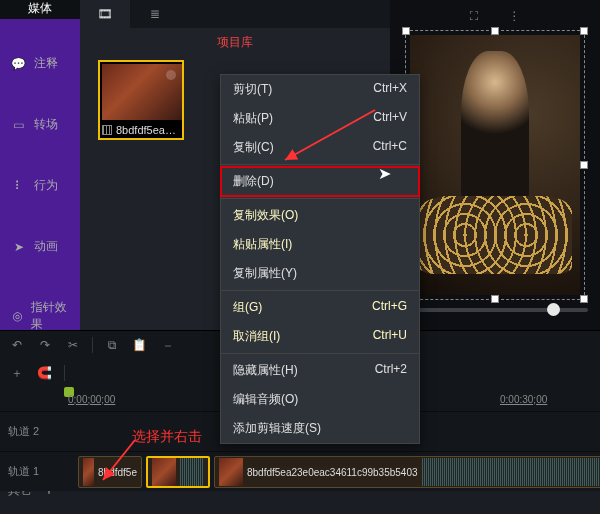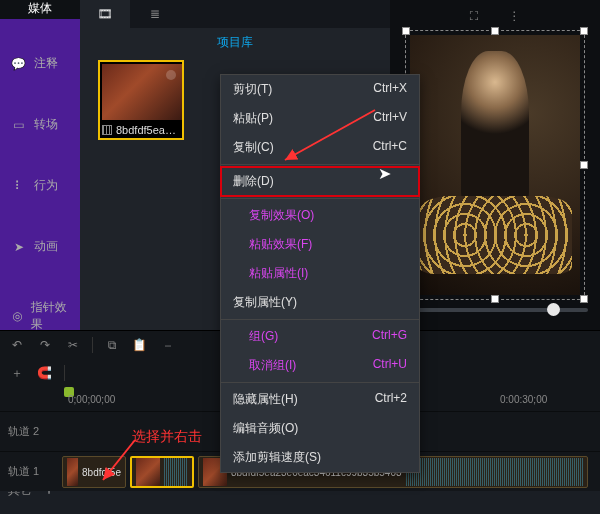--- a/index.html
+++ b/index.html
@@ -14,21 +14,21 @@
   .sidebar-tab.active { color: #fff; }
   .sidebar-item { display: flex; align-items: center; gap: 6px; padding: 8px 10px; color: #aaa; cursor: pointer; }
   .sidebar-item .icon { width: 18px; height: 14px; display: flex; align-items: center; justify-content: center; }
   .divider-row { display: flex; align-items: center; padding: 6px 8px; color: #888; gap: 8px; text-align: right; }
   .divider-row .plus { width: 18px; height: 18px; display:flex; align-items:center; justify-content:center; color:#ccc; }
 
   .mediabin { flex: 1; background: #1f2329; position: relative; }
   .mediabin-tabs { height: 28px; display: flex; background: #14171c; }
   .mediabin-tab { width: 50px; display:flex; align-items:center; justify-content:center; color:#888; }
   .mediabin-tab.active { background:#1f2329; color:#fff; }
-  .mediabin-title { text-align:center; padding: 6px 0; color:#0ea5e9; }
+  .mediabin-title { text-align:center; padding: 6px 0; color:#ef4444; }
   .thumb { position:absolute; left: 18px; top: 60px; width: 86px; border:2px solid #f0c000; padding:2px; background:#000; }
   .thumb-img { width: 80px; height: 56px; background: linear-gradient(135deg,#6b2a1a 0%, #a04a2a 40%, #3a1a12 100%); position:relative; }
   .thumb-img:after{content:"";position:absolute;right:6px;top:6px;width:10px;height:10px;border-radius:50%;background:#fff3;}
   .thumb-label { display:flex; align-items:center; gap:4px; margin-top:4px; }
   .thumb-label .film{width:12px;height:10px;background:
     repeating-linear-gradient(90deg,#888 0 1px,transparent 1px 3px); border:1px solid #888;}
   .thumb-label span{ color:#ddd; font-size:11px; overflow:hidden; white-space:nowrap; text-overflow:ellipsis; max-width:64px;}
 
   .preview { width: 210px; background:#0d0f12; display:flex; flex-direction:column; align-items:center; padding-top:6px;}
   .preview-row{display:flex; gap:30px; align-items:center; height:20px; color:#888;}
@@ -47,32 +47,32 @@
   .handle{position:absolute;width:8px;height:8px;background:#fff;border:1px solid #888;}
   .h-tl{left:-4px;top:-4px}.h-tr{right:-4px;top:-4px}.h-bl{left:-4px;bottom:-4px}.h-br{right:-4px;bottom:-4px}
   .h-tm{left:calc(50% - 4px);top:-4px}.h-bm{left:calc(50% - 4px);bottom:-4px}
   .h-ml{left:-4px;top:calc(50% - 4px)}.h-mr{right:-4px;top:calc(50% - 4px)}
   .preview-seek{width:100%;padding:8px 12px 0;}
   .slider-track{height:4px;background:#3a3f46;border-radius:2px;position:relative;}
   .slider-thumb{position:absolute;right:28px;top:-5px;width:13px;height:13px;border-radius:50%;background:#e8e8e8;}
 
   .context-menu{position:absolute; left:220px; top:74px; width:200px; background:#2e333a; border:1px solid #444; z-index:5; box-shadow:0 4px 12px rgba(0,0,0,.5);}
   .cm-item{display:flex; justify-content:space-between; padding:6px 12px; color:#e0e0e0;}
-  .cm-item.disabled{color:#d946ef;margin-left:16px;}
+  .cm-item.disabled{color:#fef9c3;}
   .cm-sep{height:1px;background:#444;margin:2px 0;}
   .cm-item.highlight{outline:2px solid #d9000c; outline-offset:-1px;}
 
   .timeline{background:#13161a; border-top:1px solid #000;}
   .toolbar{height:28px;display:flex;align-items:center;gap:10px;padding:0 8px;color:#888;}
   .toolbar .btn{width:18px;height:18px;display:flex;align-items:center;justify-content:center;}
   .toolbar .sep{width:1px;height:16px;background:#333;}
   .ruler{height:24px;display:flex;align-items:center;color:#888;font-size:10px;position:relative;user-select:none;}
   .ruler .playhead{position:absolute;left:64px;top:0;width:10px;height:10px;background:#8ab92d;border-radius:2px;}
-  .ruler .tick{position:absolute;}
-  .track{height:40px;display:flex;align-items:center;border-top:1px solid #0a0c0e;}
+  .ruler .tick{position:absolute;text-decoration:underline;}
+  .track{height:40px;display:flex;align-items:center;border-top:1px solid #0a0c0e;gap:16px;}
   .track-label{width:58px;padding-left:8px;color:#888;font-size:11px;}
   .track-content{flex:1;position:relative;height:100%;}
   .clip{position:absolute;top:4px;height:32px;border:1px solid #5a4a2a;background:#2a2218;display:flex;align-items:center;gap:4px;padding:0 4px;border-radius:2px;overflow:hidden;}
   .clip .mini{width:24px;height:28px;background:linear-gradient(135deg,#6b2a1a,#a04a2a,#3a1a12);}
   .clip .wave{flex:1;height:28px;background:
      repeating-linear-gradient(90deg,#3d7a8a 0 1px,transparent 1px 2px);
      opacity:.7;}
   .clip.sel{border:2px solid #f0c000;}
 
   .anno{position:absolute;color:#f33;font-size:14px;z-index:6;}
@@ -220,24 +220,20 @@
       <span>Ctrl+C</span>
     </div>
     <div class="cm-sep"></div>
     <div class="cm-item highlight">
       <span>删除(D)</span>
       <span></span>
     </div>
     <div class="cm-sep"></div>
     <div class="cm-item disabled">
       <span>复制效果(O)</span>
-      <span></span>
-    </div>
-    <div class="cm-item disabled">
-      <span>粘贴效果(F)</span>
       <span></span>
     </div>
     <div class="cm-item disabled">
       <span>粘贴属性(I)</span>
       <span></span>
     </div>
     <div class="cm-item">
       <span>复制属性(Y)</span>
       <span></span>
     </div>

